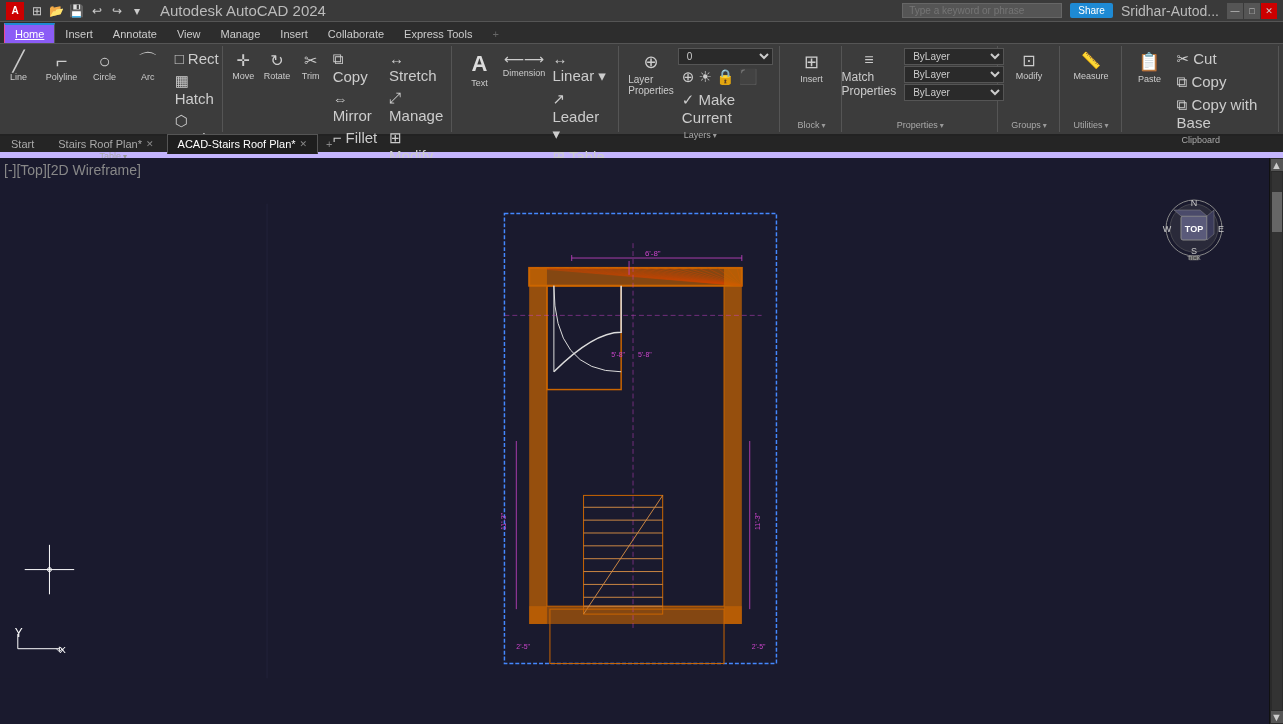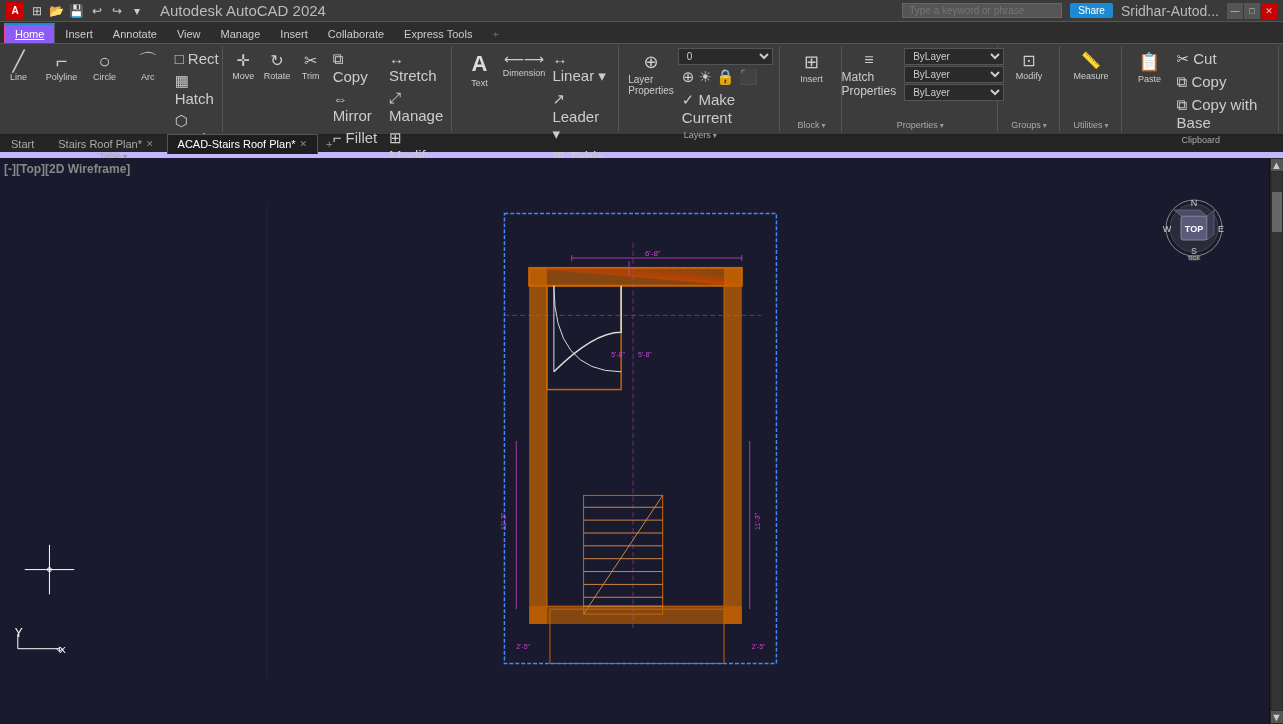--- a/index.html
+++ b/index.html
@@ -151,23 +151,22 @@
       position: relative;
       overflow: hidden;
     }
 
     
     #view-label {
       position: absolute;
       top: 4px;
       left: 4px;
       color: #888;
-      font-size: 12px;
+      font-size: 14px;
       z-index: 10;
-      font-weight: bold;
     }
 
     
     #drawing-svg {
       position: absolute;
       top: 0; left: 0;
       width: 100%; height: 100%;
     }
 
     

